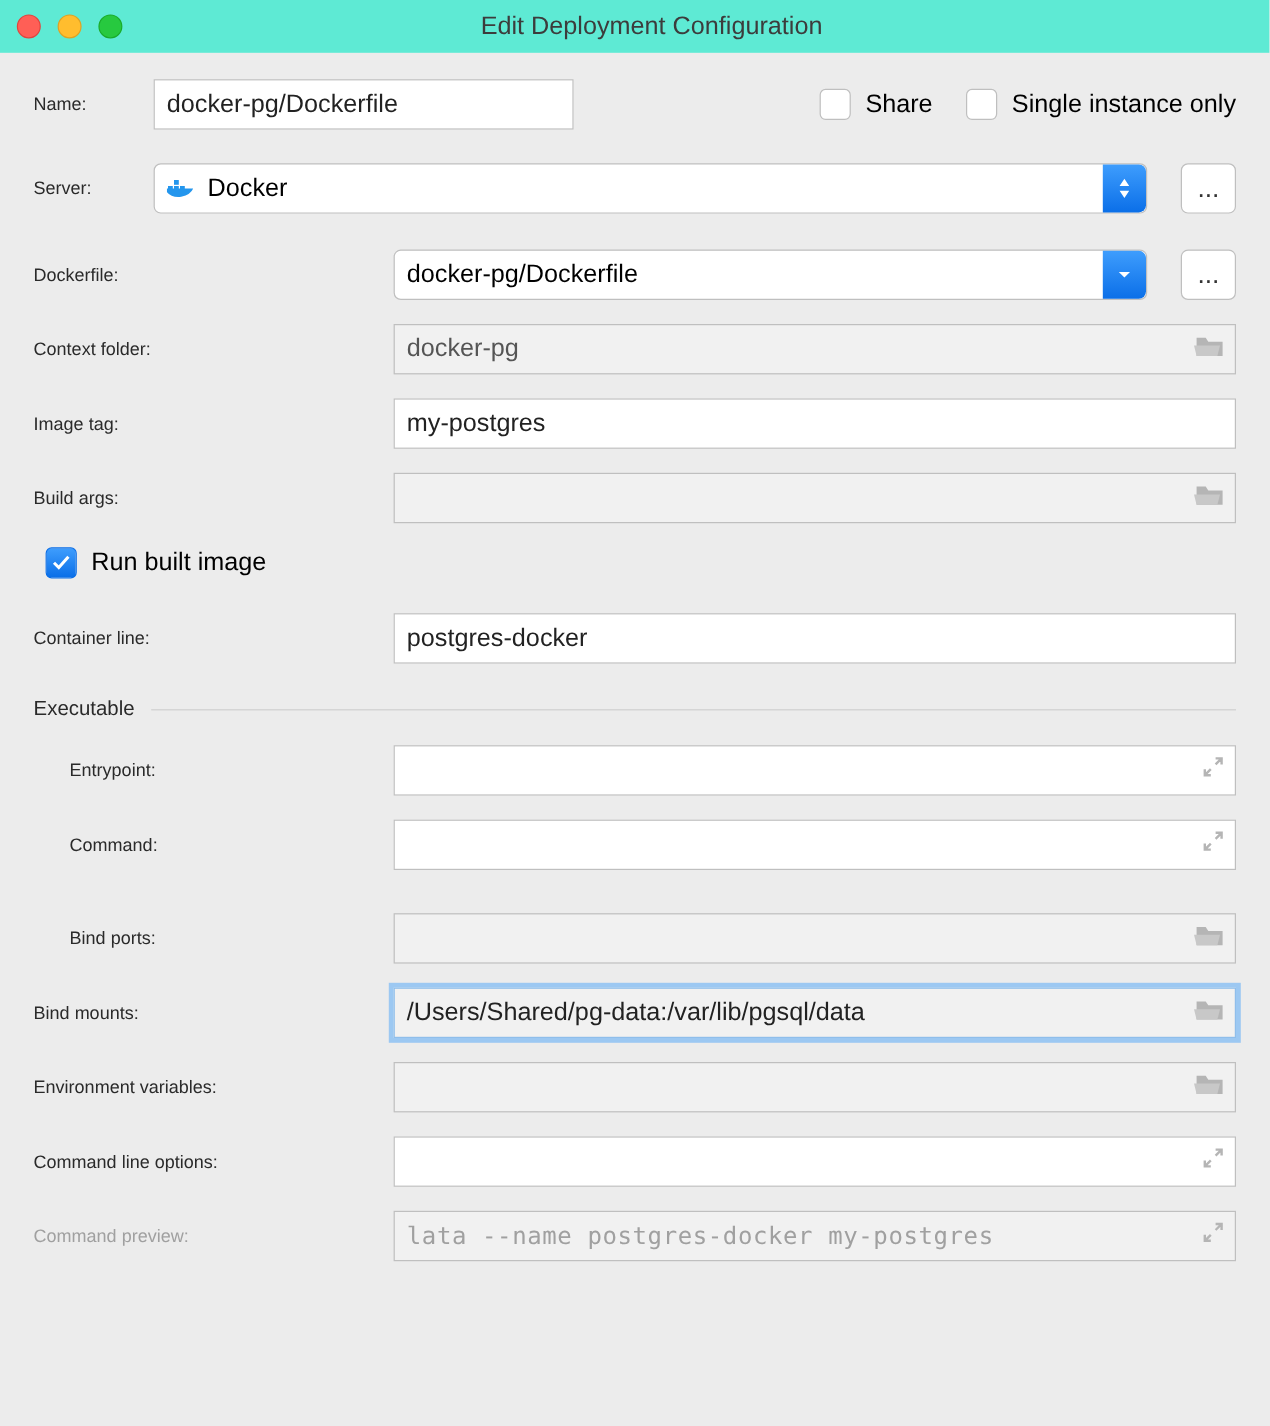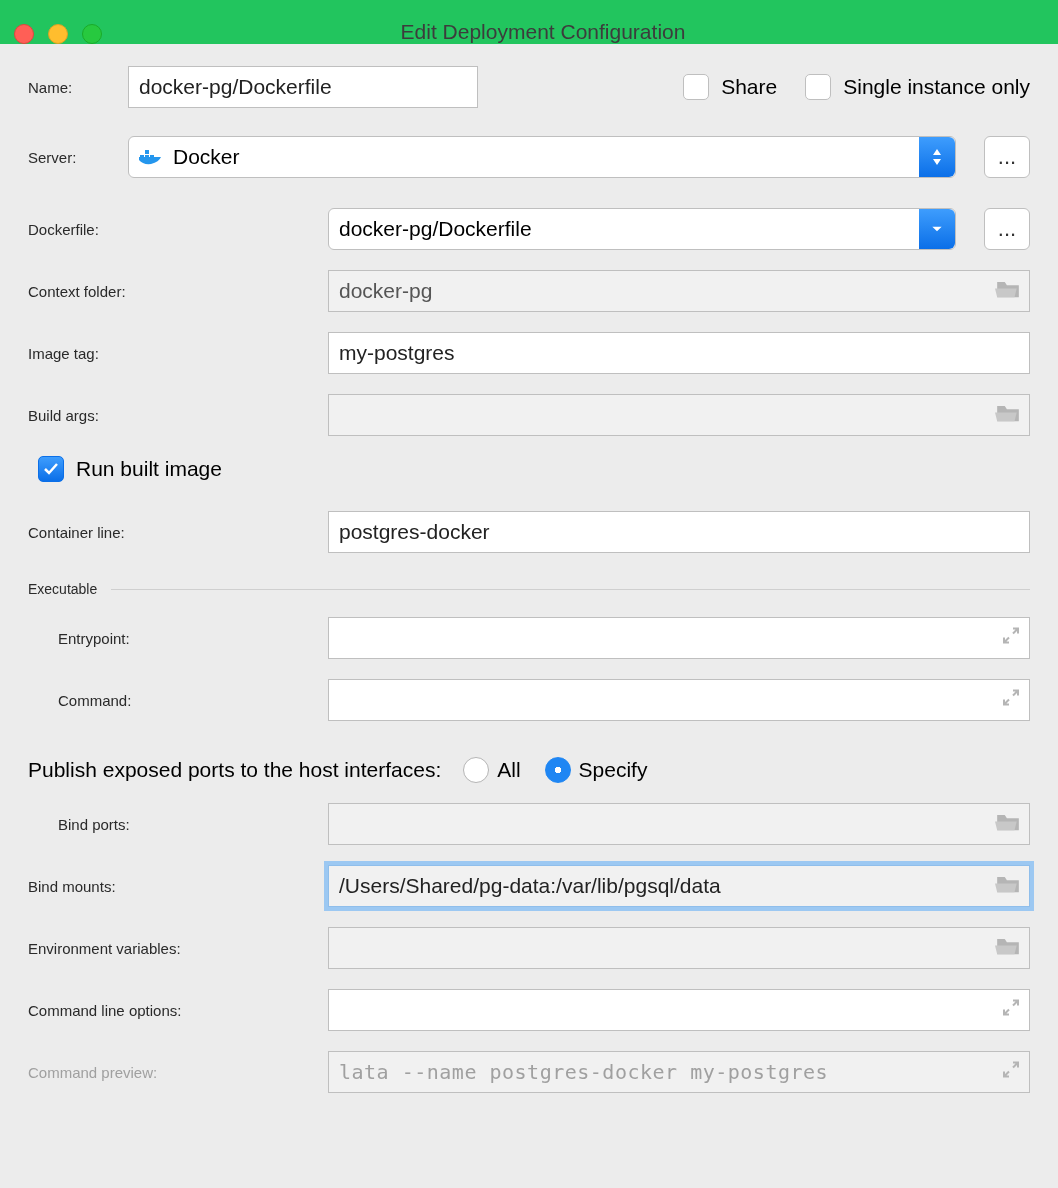--- a/index.html
+++ b/index.html
@@ -7,23 +7,23 @@
     font-family: -apple-system, "Helvetica Neue", Arial, sans-serif;
     font-size: 21px;
     background: #ececec;
     width: 1058px;
     height: 1188px;
     overflow: hidden;
   }
   .titlebar {
     height: 44px;
     display: flex;
-    align-items: flex-end;
+    align-items: center;
     padding: 0 14px;
-    background: #22c55e;
+    background: #5eead4;
   }
   .traffic-lights { display: flex; gap: 14px; align-items: center; }
   .tl { width: 20px; height: 20px; border-radius: 50%; }
   .tl.red { background: #ff5f56; border: 1px solid #e0443e; }
   .tl.yellow { background: #ffbd2e; border: 1px solid #dea123; }
   .tl.green { background: #27c93f; border: 1px solid #1aab29; }
   .title {
     flex: 1;
     text-align: center;
     color: #3c3c3c;
@@ -127,21 +127,21 @@
     flex-shrink:0;
   }
   .radio.selected {
     background: radial-gradient(circle,#fff 0 18%, #1f86f3 19% 100%);
     border-color:#1f86f3;
   }
   .section-header {
     display:flex; align-items:center;
     margin: 28px 0 20px 0;
   }
-  .section-header .text { color:#2a2a2a; font-size:14px; margin-right:14px; }
+  .section-header .text { color:#2a2a2a; font-size:17px; margin-right:14px; }
   .section-header .line { flex:1; height:1px; background:#cfcfcf; }
   .docker-icon { width:24px; height:20px; margin-right:10px; flex-shrink:0; }
   .folder-icon { width:26px; height:22px; }
   .expand-icon { width:20px; height:20px; }
   .row-name { margin-bottom: 28px; }
   .top-checks { display:flex; gap:28px; align-items:center; margin-left:auto; }
   .check-item { display:flex; align-items:center; gap:2px; }
   .preview-label { color:#a0a0a0; }
   .preview-text { color:#a0a0a0; font-family: Menlo, Monaco, monospace; font-size:20px; letter-spacing:0.5px;}
 </style>
@@ -291,33 +291,20 @@
     <div class="input with-icon">
       <span></span>
       <span class="inner-icon">
         <svg class="expand-icon" viewBox="0 0 20 20" fill="none" stroke="currentColor" stroke-width="2">
             <path d="M12 3 L17 3 L17 8 M12 8 L17 3 M8 17 L3 17 L3 12 M8 12 L3 17"></path>
           </svg>
       </span>
     </div>
   </div>
 
-  <div class="row">
-    <span>Publish exposed ports to the host interfaces:</span>
-    <div style="display:flex; gap:24px; margin-left:22px; align-items:center;">
-      <div class="check-item">
-        <span class="radio"></span>
-        <span>All</span>
-      </div>
-      <div class="check-item">
-        <span class="radio selected"></span>
-        <span>Specify</span>
-      </div>
-    </div>
-  </div>
 
   <div class="row">
     <div class="label label-indent">Bind ports:</div>
     <div class="input disabled with-icon">
       <span></span>
       <span class="inner-icon">
         <svg class="folder-icon" viewBox="0 0 24 20" fill="currentColor">
             <path d="M2 4 L9 4 L11 7 L22 7 L22 18 L2 18 Z"></path>
             <path d="M0 10 L20 10 L18 18 L2 18 Z" fill="#c8c8c8"></path>
           </svg>

